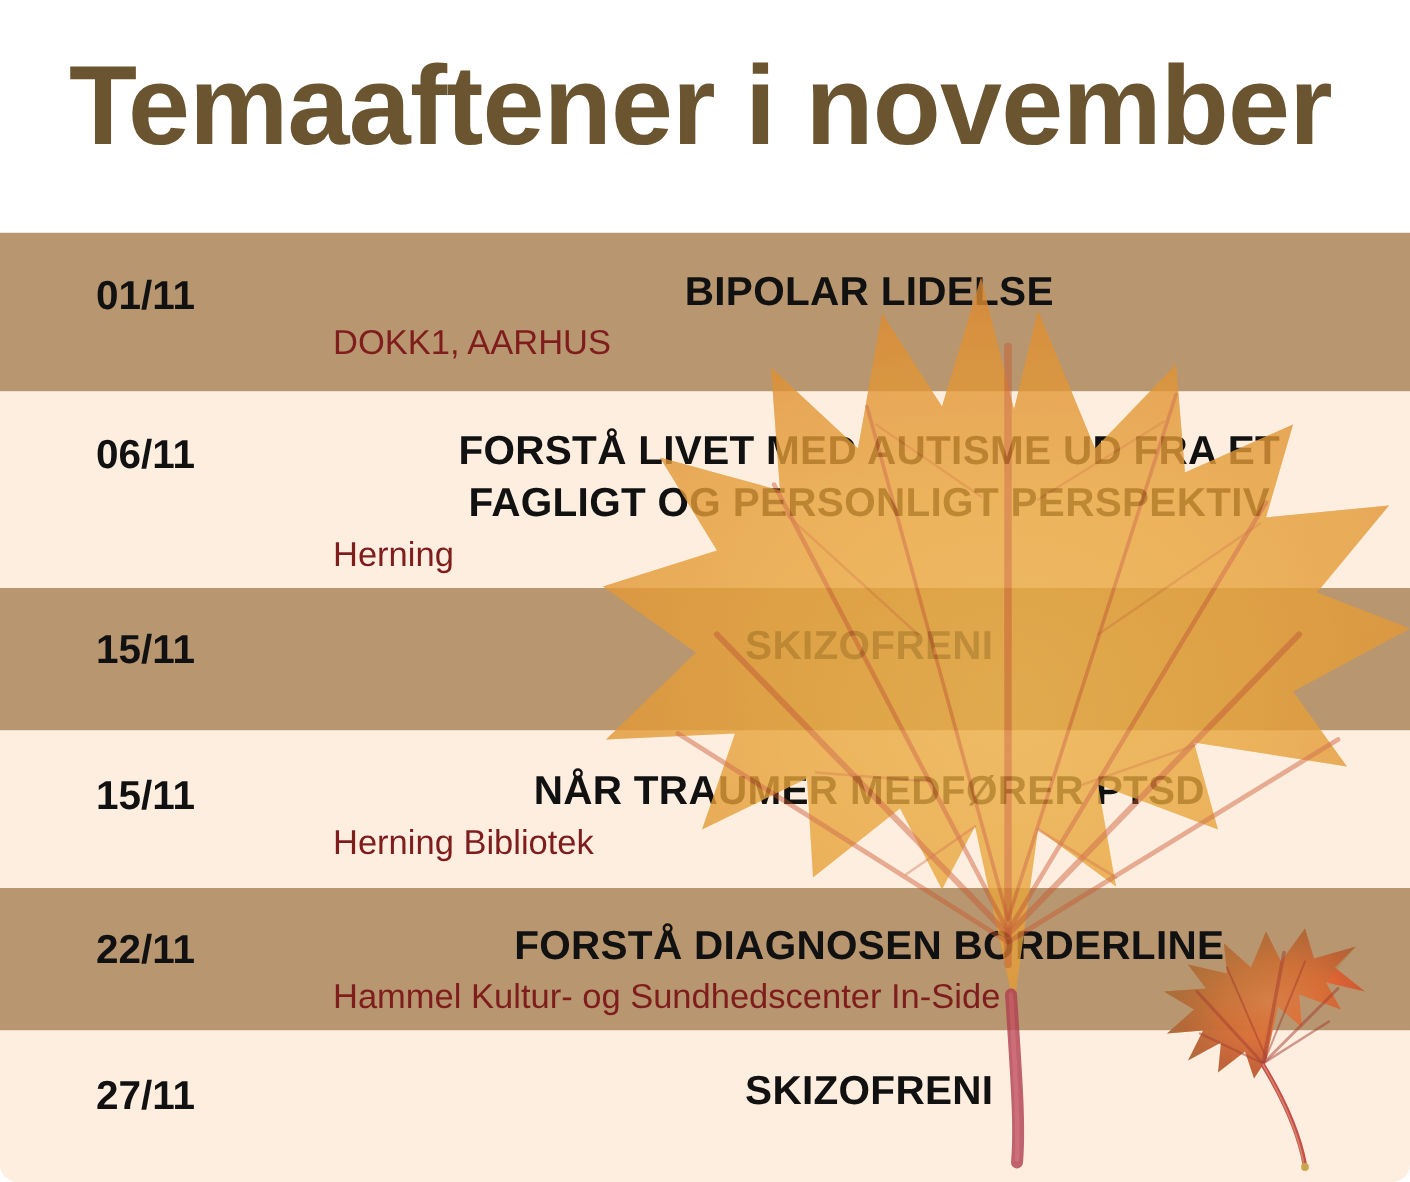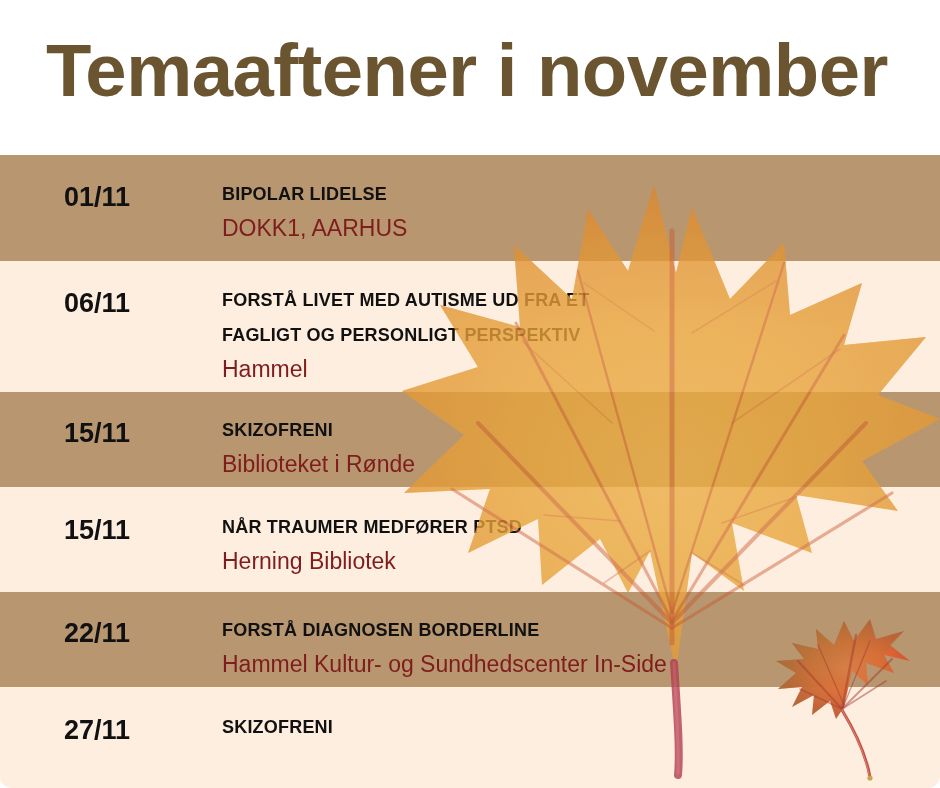--- a/index.html
+++ b/index.html
@@ -79,25 +79,26 @@
     letter-spacing: 0px;
     white-space: nowrap;
   }
   .row-body {
     position: absolute;
     left: 222px;
     right: 20px;
   }
   .row-title {
     font-weight: 700;
-    font-size: 18px;
+    font-size: 27px;
     line-height: 35px;
     color: #111111;
     letter-spacing: 0.2px;
     white-space: pre-line;
+    text-align: center;
   }
   .row-venue {
     font-weight: 400;
     font-size: 23px;
     line-height: 31px;
     color: #7f1d1d;
     margin-top: 1px;
     white-space: nowrap;
   }
 
@@ -170,31 +171,30 @@
         </div>
       </div>
     </div>
 
     <div class="row cream" id="row-1">
       <div class="row-inner">
         <div class="row-date">06/11</div>
         <div class="row-body">
           <div class="row-title">FORSTÅ LIVET MED AUTISME UD FRA ET
 FAGLIGT OG PERSONLIGT PERSPEKTIV</div>
-          <div class="row-venue">Hammel</div>
+          <div class="row-venue">Herning</div>
         </div>
       </div>
     </div>
 
     <div class="row brown" id="row-2">
       <div class="row-inner">
         <div class="row-date">15/11</div>
         <div class="row-body">
           <div class="row-title">SKIZOFRENI</div>
-          <div class="row-venue">Biblioteket i Rønde</div>
         </div>
       </div>
     </div>
 
     <div class="row cream" id="row-3">
       <div class="row-inner">
         <div class="row-date">15/11</div>
         <div class="row-body">
           <div class="row-title">NÅR TRAUMER MEDFØRER PTSD</div>
           <div class="row-venue">Herning Bibliotek</div>

